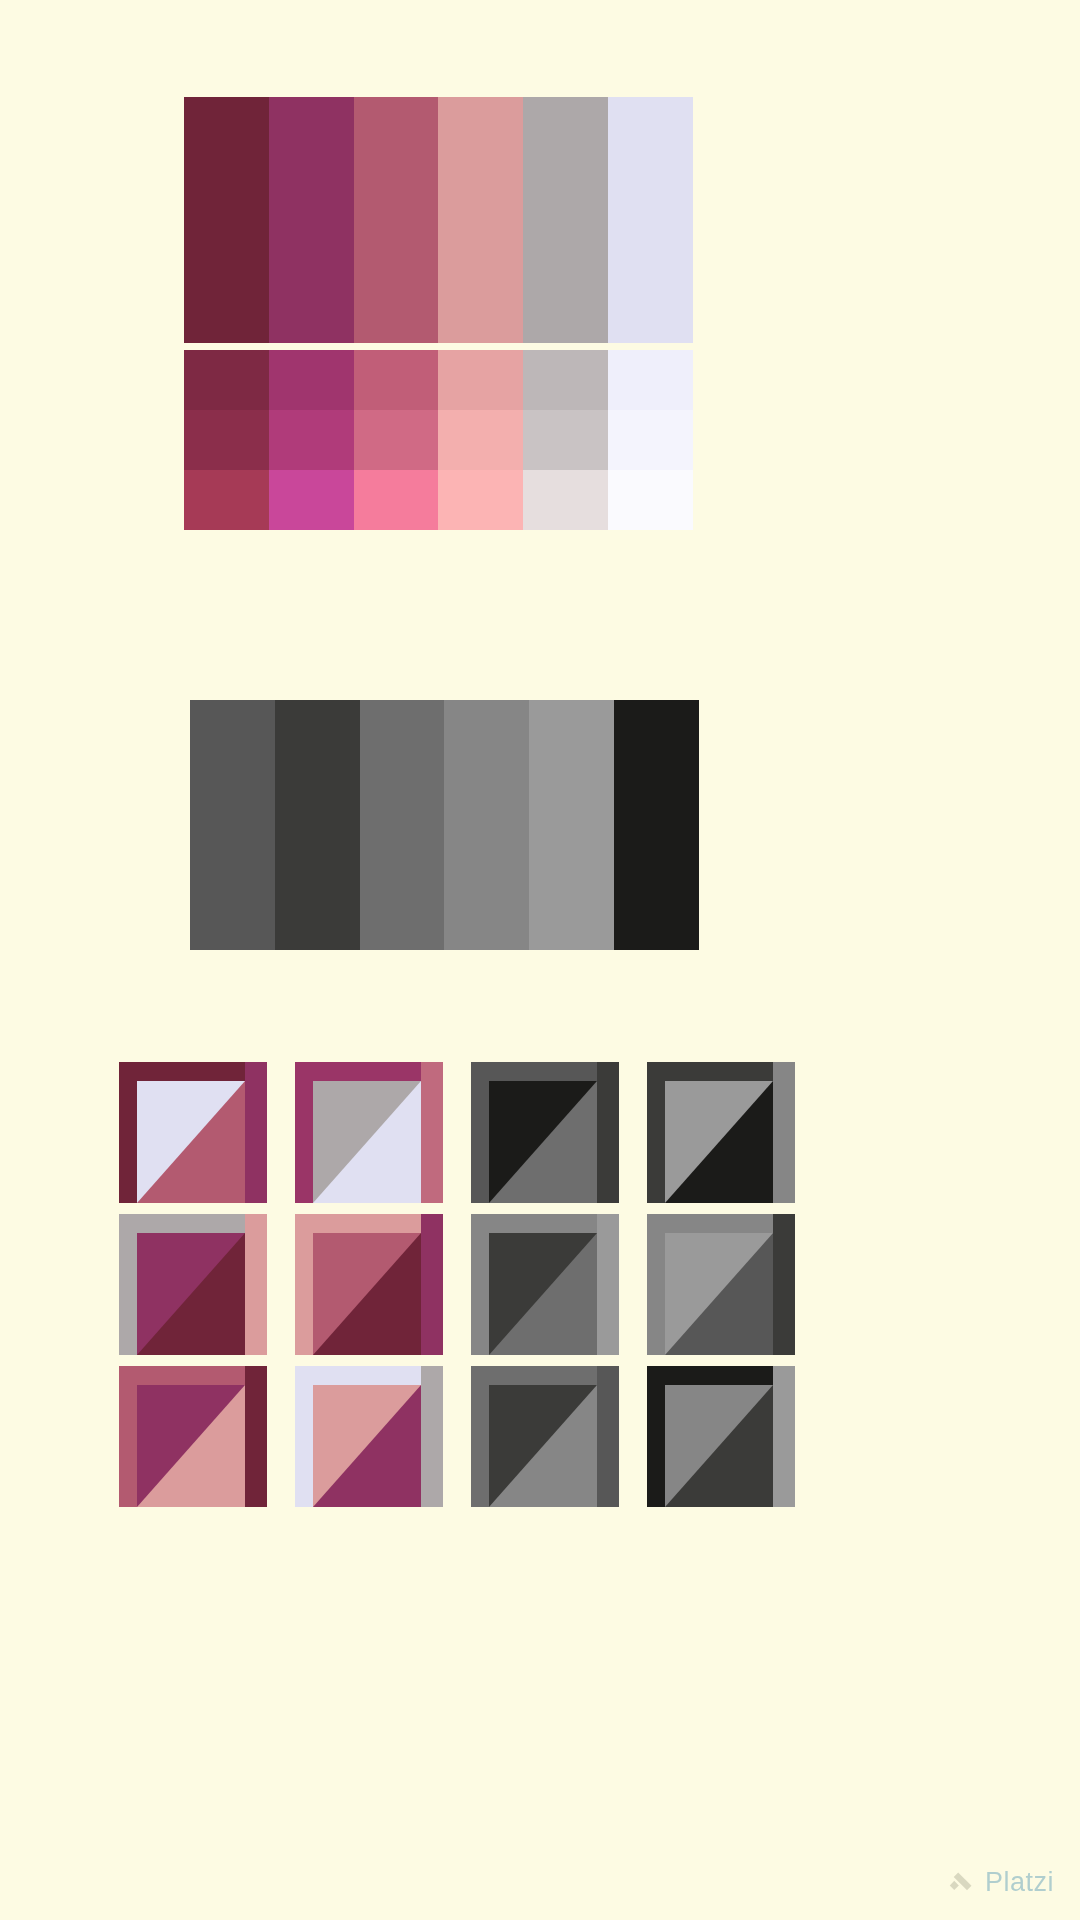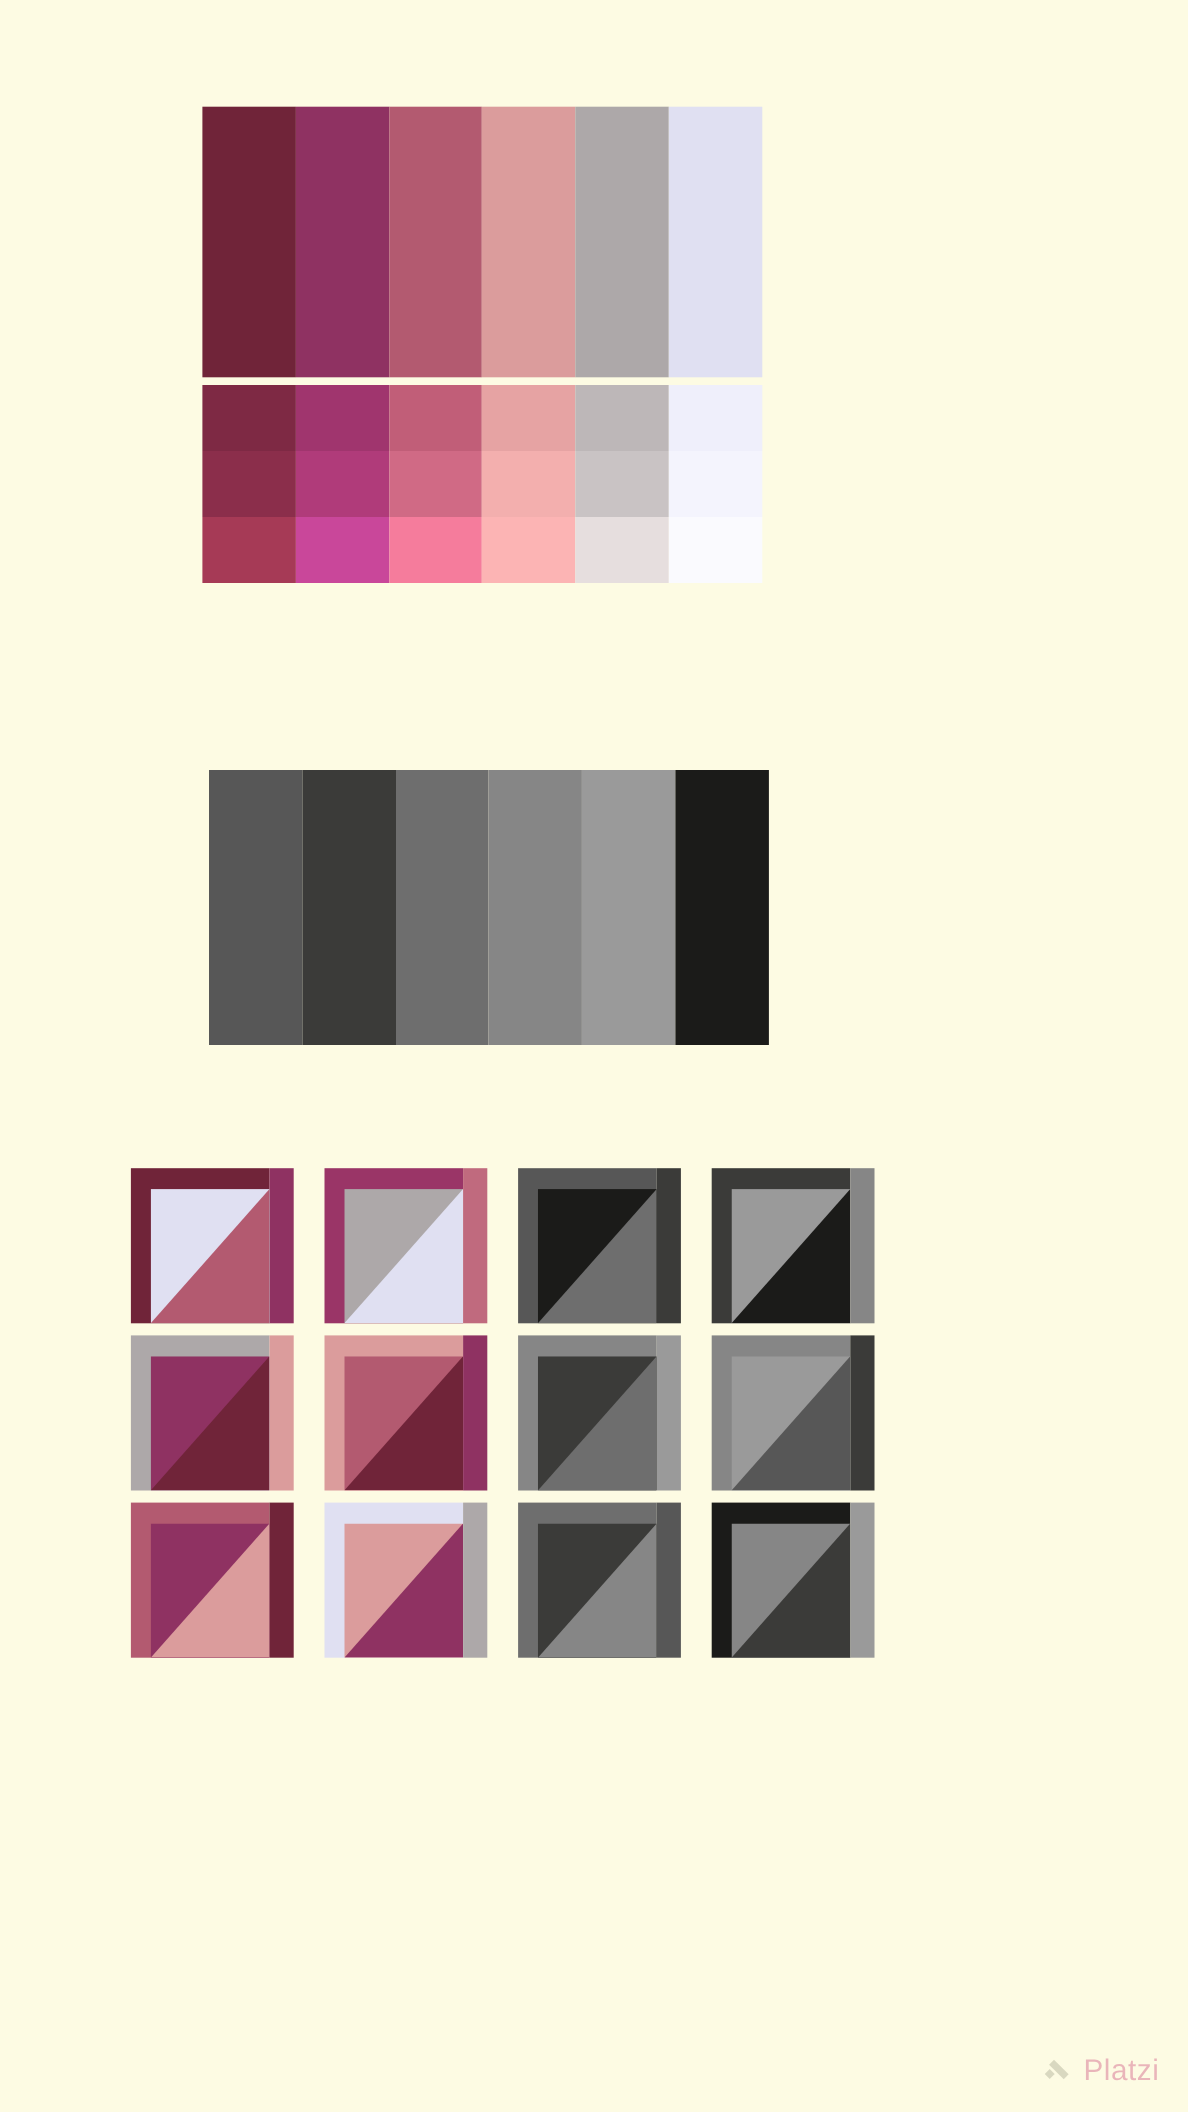--- a/index.html
+++ b/index.html
@@ -228,16 +228,16 @@
       </div>
   </div>
 
   <div id="watermark">
     <span>
       <svg width="30" height="30" viewBox="0 0 32 32" aria-hidden="true">
         <path d="M8.2 9.6 L13.0 4.7 L27.2 18.9 L22.4 23.8 Z" fill="#8a8a72"></path>
         <path d="M4.0 18.6 L8.8 13.7 L13.7 18.6 L8.8 23.5 Z" fill="#8a8a72"></path>
       </svg>
     </span>
-    <span class="wm-text" style="color: #be185d;">Platzi</span>
+    <span class="wm-text" style="color: #0369a1;">Platzi</span>
   </div>
 
 </div>
 
 </body></html>

